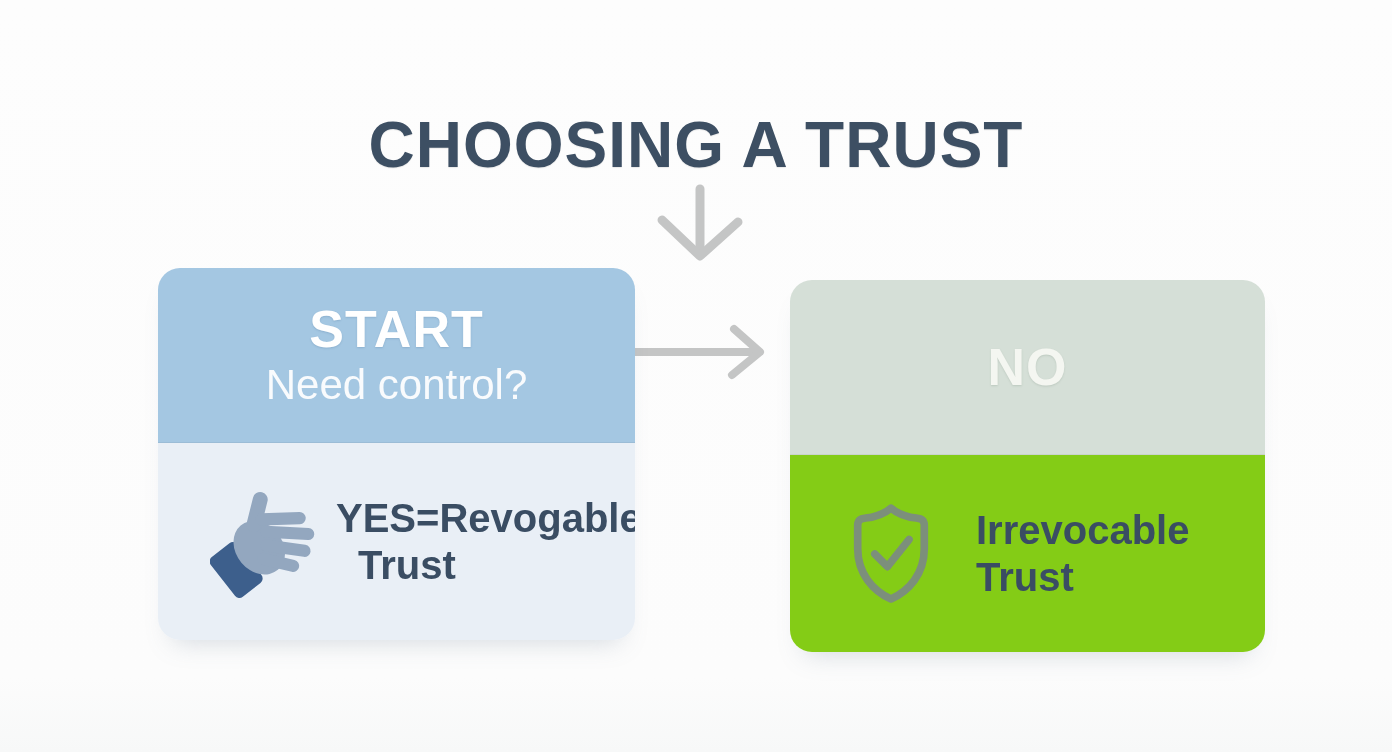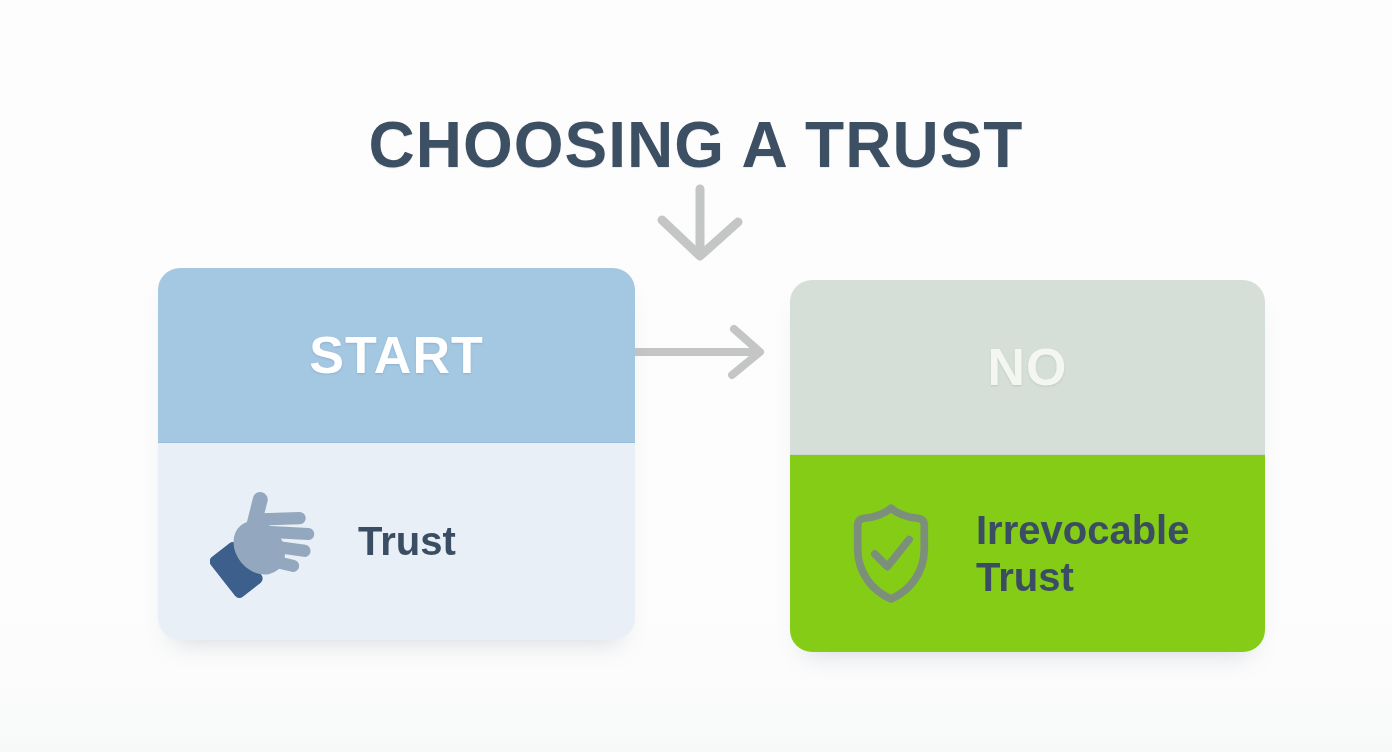--- a/index.html
+++ b/index.html
@@ -116,36 +116,38 @@
   <svg class="connector connector-right" viewBox="0 0 144 64">
     <g fill="none" stroke="#c4c5c5" stroke-width="8" stroke-linecap="round" stroke-linejoin="round">
       <path d="M5 32 L124 32"></path>
       <path d="M106 9 L132 32 L104 55"></path>
     </g>
   </svg>
 
   <div class="card card-left">
     <div class="card-header">
       <div class="card-header-label">START</div>
+      <div class="card-header-sub">Need control?</div>
     </div>
     <div class="card-body">
       <svg class="result-icon" width="112" height="126" viewBox="0 0 120 130">
 
         <rect x="10" y="68" width="36" height="54" rx="6" fill="#3d5f8c" transform="rotate(-38 28 95)"></rect>
 
         <g fill="#93a7bf" transform="rotate(-8 60 65)">
           <ellipse cx="52" cy="70" rx="25" ry="31" transform="rotate(-32 52 70)"></ellipse>
           <rect x="47" y="10" width="16" height="44" rx="8" transform="rotate(22 55 32)"></rect>
           <rect x="52" y="36" width="54" height="13" rx="6.5" transform="rotate(6 79 42)"></rect>
           <rect x="55" y="52" width="58" height="13" rx="6.5" transform="rotate(11 84 58)"></rect>
           <rect x="53" y="68" width="54" height="13" rx="6.5" transform="rotate(16 80 74)"></rect>
           <rect x="47" y="82" width="46" height="13" rx="6.5" transform="rotate(21 70 88)"></rect>
         </g>
       </svg>
       <div class="result-text">
+        <span class="line line1">YES=Revogable</span>
         <span class="line line2">Trust</span>
       </div>
     </div>
   </div>
 
   <div class="card card-right">
     <div class="card-header">
       <div class="card-header-label">NO</div>
     </div>
     <div class="card-body">

